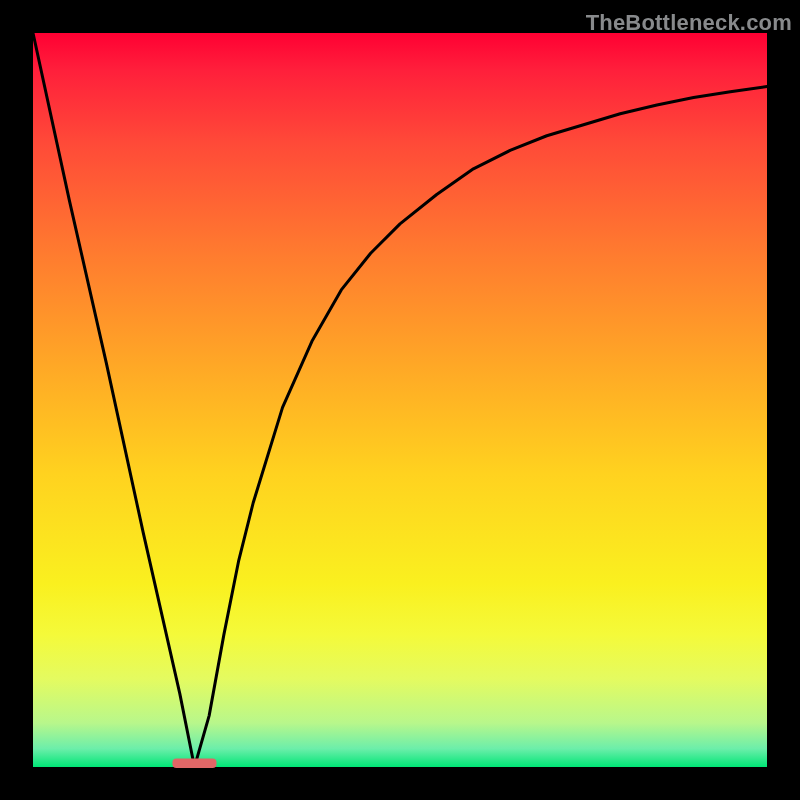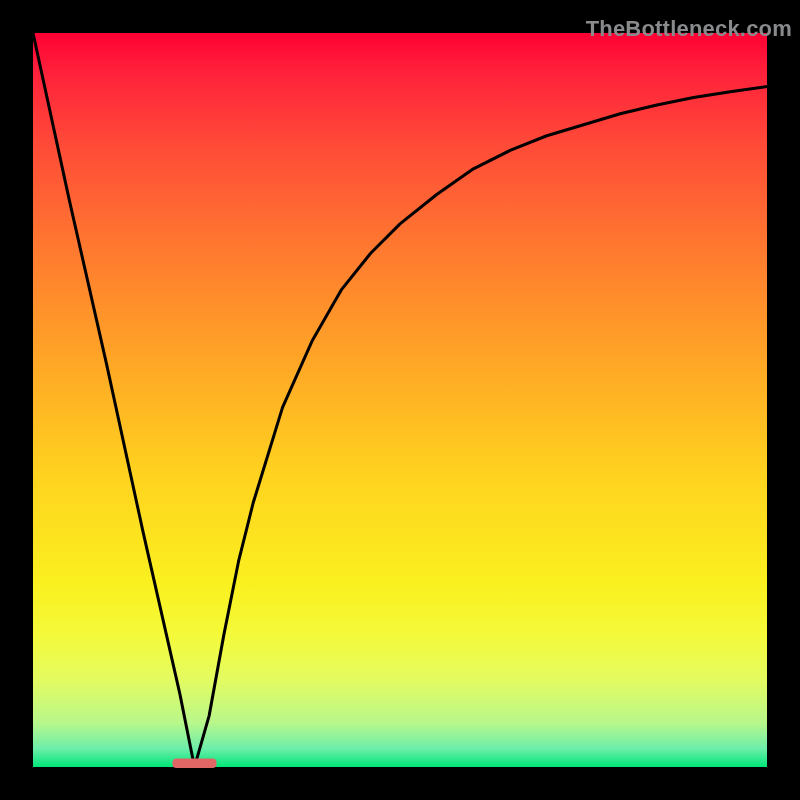--- a/index.html
+++ b/index.html
@@ -12,21 +12,21 @@
     font-family: Arial, Helvetica, sans-serif;
   }
   .frame {
     position: relative;
     width: 800px;
     height: 800px;
     background: #000;
   }
   .attribution {
     position: absolute;
-    top: 16px;
+    top: 10px;
     right: 8px;
     color: #888a8c;
     font-size: 22px;
     font-weight: bold;
     letter-spacing: 0.2px;
     z-index: 10;
   }
   svg {
     display: block;
   }

